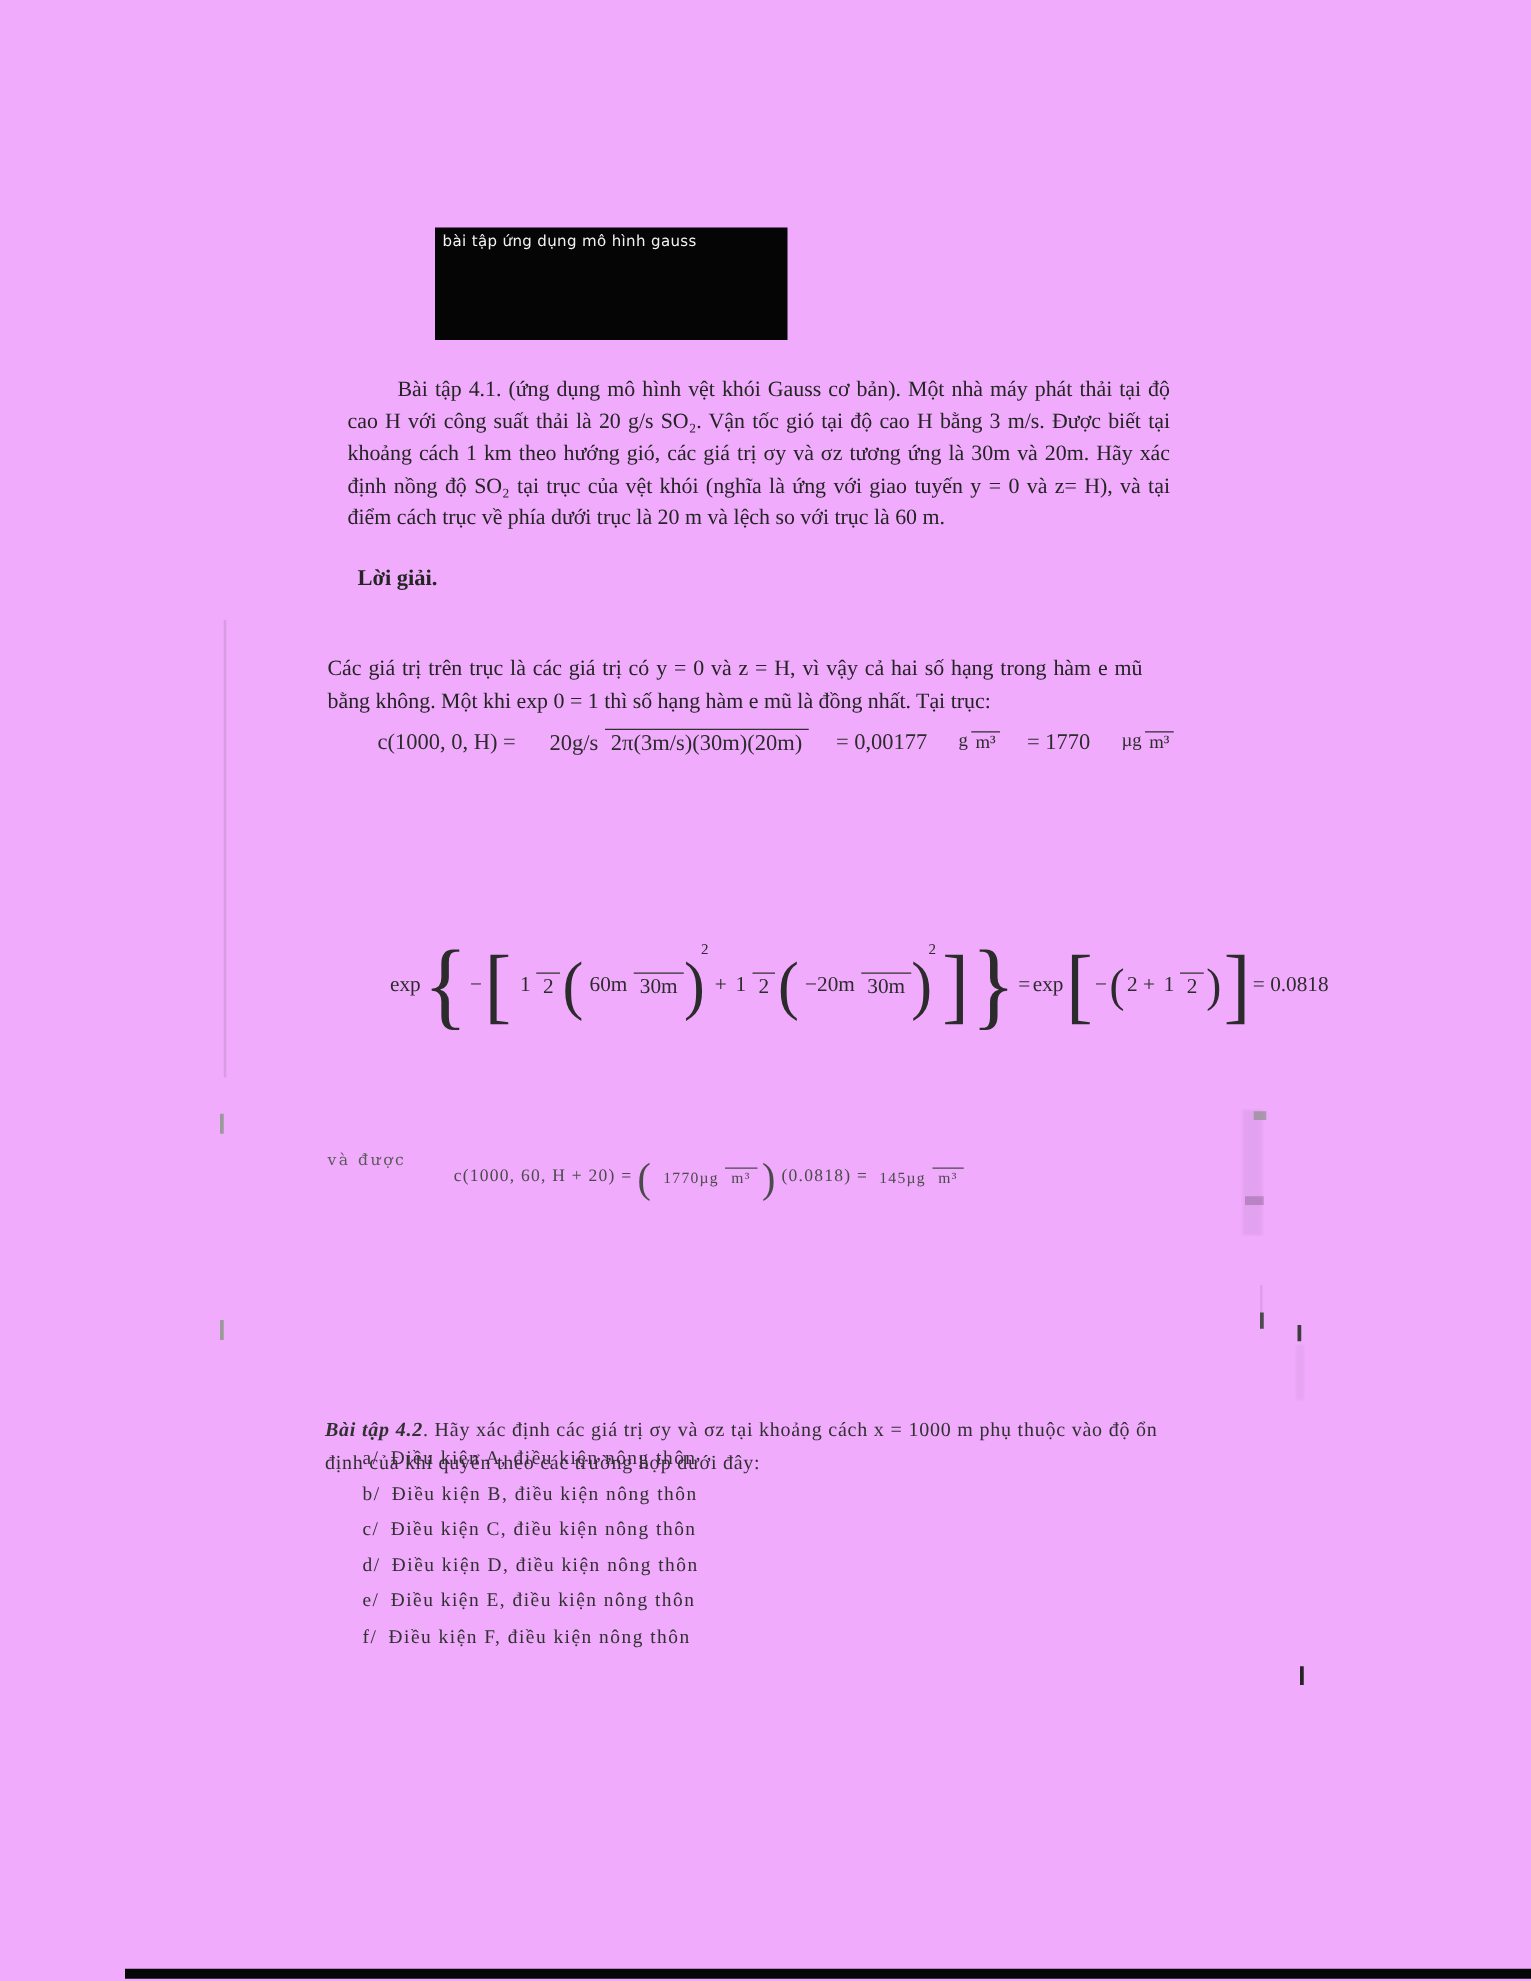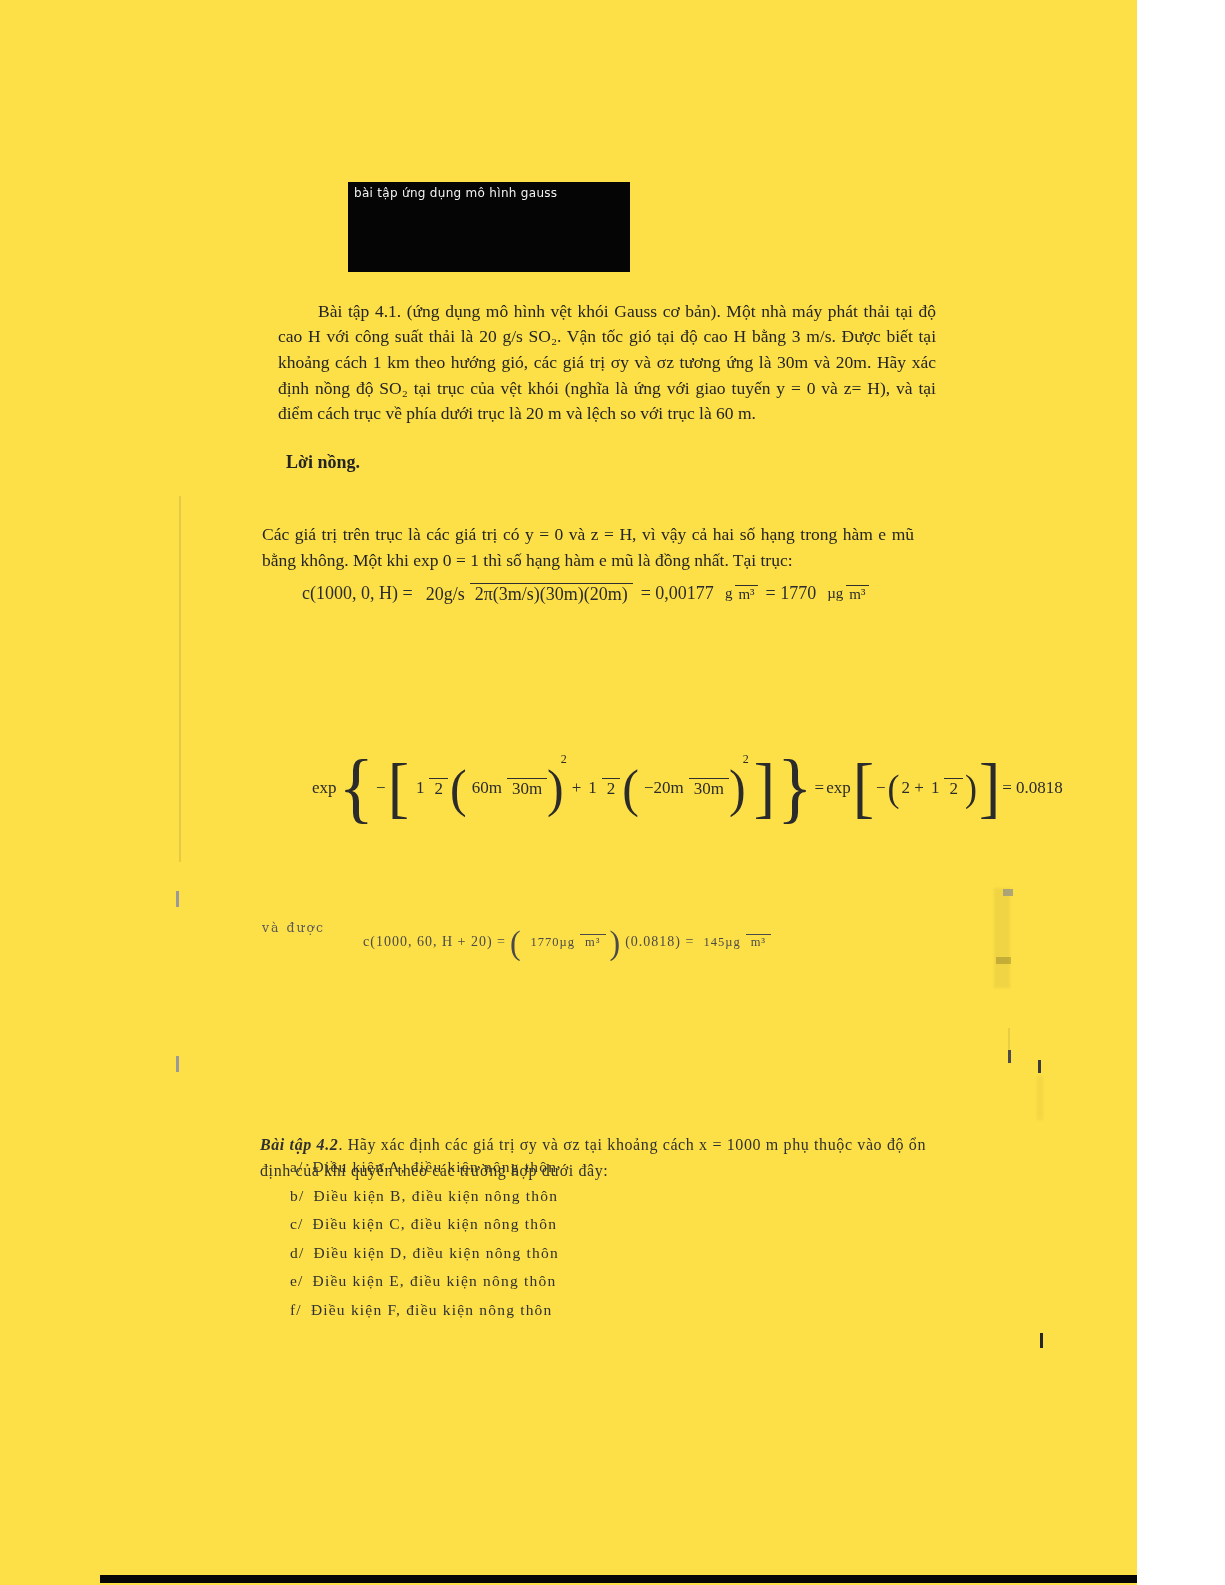--- a/index.html
+++ b/index.html
@@ -1,34 +1,34 @@
 <!DOCTYPE html>
 <html><head>
 <meta charset="utf-8">
 <style>
   html,body{margin:0;padding:0;background:#ffffff;}
-  .page{position:relative;width:1137px;height:1585px;background:#fde047;overflow:hidden;
+  .page{position:relative;width:1225px;height:1585px;background:#f0abfc;overflow:hidden;
         font-family:"Liberation Serif", serif;color:#222;}
   .ink{filter:blur(0.25px);}
   
   .video-box{position:absolute;left:348px;top:182px;width:282px;height:90px;background:#050505;
              box-sizing:border-box;padding:4px 6px;}
   .video-box .vtitle{color:#f2f2f2;font-size:12px;font-family:"DejaVu Sans", sans-serif;letter-spacing:0.3px;}
   
   .p41{position:absolute;left:278px;top:281px;width:658px;font-size:17.5px;line-height:25.7px;
        text-align:justify;color:#242424;}
   .p41 .bh{font-weight:normal;margin-left:40px;}
   .loigiai{position:absolute;left:286px;top:452px;font-size:18px;font-weight:bold;color:#242424;}
   .sp1{position:absolute;left:262px;top:503px;width:652px;font-size:17.5px;line-height:26.5px;
        text-align:justify;color:#242424;}
   .sp2{position:absolute;left:258px;top:666px;width:664px;font-size:17.5px;line-height:27px;
        text-align:justify;color:#242424;}
   
   .fla{position:absolute;display:flex;align-items:center;color:#2b2b2b;}
-  .f1{left:302px;top:583px;font-size:18px;gap:8px;}
+  .f1{left:302px;top:583px;font-size:18px;gap:22px;}
   .f2{left:312px;top:740px;font-size:17px;gap:2px;height:96px;}
   .fr{display:inline-flex;flex-direction:row;align-items:center;text-align:center;line-height:1.15;}
   .fr .n,.fr .d{padding:0 5px;}
   .fr .d{border-top:1.4px solid #2f2f2f;text-align:center;}
   .unit{font-size:15px;}
   .unit .n,.unit .d{padding:0 3px;}
   .delim{font-weight:300;line-height:0;display:inline-block;transform:scaleY(1.05);}
   .d-brace{font-size:74px;}
   .d-brk{font-size:64px;}
   .d-par{font-size:50px;}
@@ -68,21 +68,21 @@
 <body>
 
 <div class="page">
 
   <div class="video-box">
     <div class="vtitle">bài tập ứng dụng mô hình gauss</div>
   </div>
 
   <p class="p41 ink"><span class="bh">Bài tập 4.1.</span><span> (ứng dụng mô hình vệt khói Gauss cơ bản). Một nhà máy phát thải tại độ cao H với công suất thải là 20 g/s SO₂. Vận tốc gió tại độ cao H bằng 3 m/s. Được biết tại khoảng cách 1 km theo hướng gió, các giá trị σy và σz tương ứng là 30m và 20m. Hãy xác định nồng độ SO₂ tại trục của vệt khói (nghĩa là ứng với giao tuyến y = 0 và z= H), và tại điểm cách trục về phía dưới trục là 20 m và lệch so với trục là 60 m.</span></p>
 
-  <div class="loigiai ink">Lời nồng.</div>
+  <div class="loigiai ink">Lời giải.</div>
 
   <p class="sp1 ink">Các giá trị trên trục là các giá trị có y = 0 và z = H, vì vậy cả hai số hạng trong hàm e mũ bằng không. Một khi exp 0 = 1 thì số hạng hàm e mũ là đồng nhất. Tại trục:</p>
 
   <div class="fla f1 ink">
     <span>c(1000, 0, H) =</span>
     <span class="fr">
       <span class="n">20g/s</span>
       <span class="d">2π(3m/s)(30m)(20m)</span>
     </span>
     <span>= 0,00177</span>

